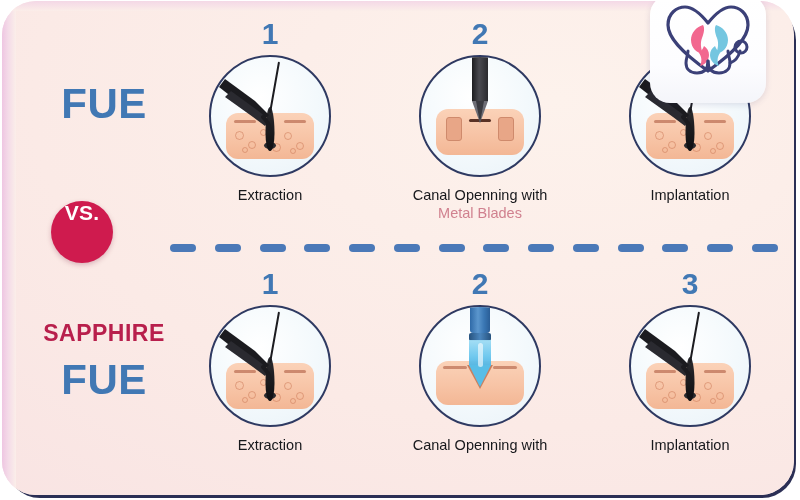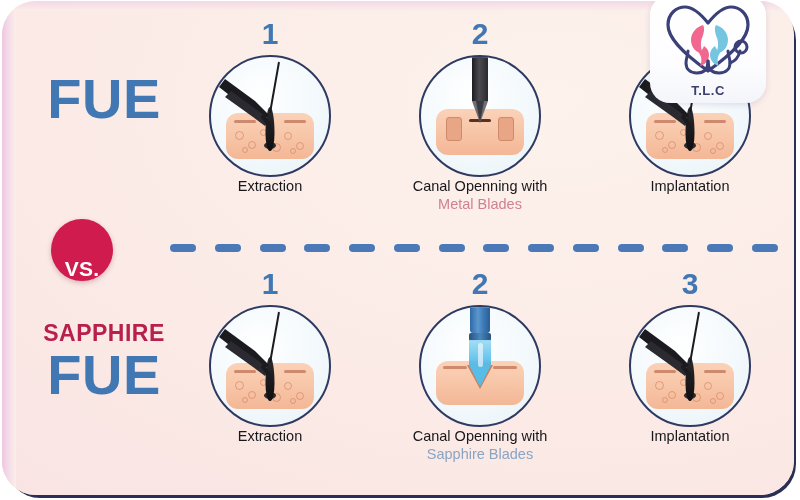--- a/index.html
+++ b/index.html
@@ -41,30 +41,30 @@
   }
 
   
   .side-label{position:absolute;left:22px;width:160px;text-align:center;}
   .side-label .l1{
     font-size:27px;font-weight:bold;letter-spacing:.5px;
     color:#b81f4c;line-height:1.05;
   }
   .side-label .l1.small{font-size:23px;}
   .side-label .l2{
-    font-size:56px;font-weight:bold;letter-spacing:.5px;
-    color:#4178b4;line-height:1;margin-top:2px;
+    font-size:42px;font-weight:bold;letter-spacing:.5px;
+    color:#4178b4;line-height:1;margin-top:14px;
   }
 
   .vs-badge{
-    position:absolute;left:49px;top:218px;width:62px;height:62px;
+    position:absolute;left:49px;top:200px;width:62px;height:62px;
     border-radius:50%;
     background:#cf1b4e;
     box-shadow:0 2px 5px rgba(120,20,55,.25);
-    display:flex;align-items:flex-end;justify-content:center;
+    display:flex;align-items:flex-start;justify-content:center;
   }
   .vs-badge span{
     color:#fff;font-size:21px;font-weight:bold;letter-spacing:.3px;
   }
 
   
   .divider{
     position:absolute;left:168px;top:243px;width:608px;height:8px;
     display:flex;justify-content:space-between;align-items:center;
   }
@@ -83,21 +83,21 @@
     height:34px;
   }
   .circle{
     width:118px;height:118px;margin:2px auto 0;
     border-radius:50%;
     border:2.5px solid #2f3a62;
     background:radial-gradient(circle at 42% 34%, #ffffff 0%, #f3f9fc 55%, #e9f2f8 100%);
     position:relative;overflow:hidden;
   }
   .cap{
-    font-size:14.5px;color:#17181c;line-height:1.25;
+    margin-top:9px;font-size:14.5px;color:#17181c;line-height:1.25;
   }
   .cap .sub-metal{color:#d0818f;}
   .cap .sub-sapphire{color:#8aa4c4;}
 
   
   .skin{
     position:absolute;left:50%;transform:translateX(-50%);
     width:88px;height:46px;border-radius:12px;
     background:linear-gradient(180deg,#fbd2b8 0%,#f7c4a6 55%,#f3b795 100%);
   }
@@ -381,21 +381,20 @@
               <span class="vcut-dark" style="top:4px;"></span>
             </div>
             <div class="sblade-handle"></div>
             <div class="sblade-collar"></div>
             <div class="sblade-body"></div>
             <div class="sblade-tip"></div>
             <div class="sblade-gloss"></div>
           </div>
           <div class="cap">
             <span>Canal Openning with</span><br>
-            <span class="sub-sapphire">Sapphire Blades</span>
           </div>
         </div>
 
         <div class="step">
           <div class="num">3</div>
           <div class="circle">
             <div class="skin low">
               <span class="slit" style="left:8px;top:7px;width:22px;"></span>
               <span class="slit" style="right:8px;top:7px;width:22px;"></span>
               <span class="pore" style="left:9px;top:18px;width:7px;height:7px;"></span>
@@ -429,17 +428,16 @@
         <path d="M58 76 C30 56 18 42 18 30 C18 18 27 12 35 12 C43 12 50 18 58 28 C66 18 73 12 81 12 C89 12 98 18 98 30 C98 42 86 56 58 76 Z" fill="none" stroke="#3b4078" stroke-width="3.2" stroke-linejoin="round"></path>
         <path d="M53 30 C46 32 41 38 41 45 C41 53 47 58 53 59 C51 54 50 48 52 43 C54 38 55 33 53 30 Z" fill="#f2678f"></path>
         <path d="M49 58 C52 62 52 67 50 71 C55 70 59 65 59 60 C59 56 57 53 54 51 C53 54 51 56 49 58 Z" fill="#f2678f"></path>
         <path d="M66 30 C73 32 78 38 78 45 C78 53 72 58 66 59 C68 54 69 48 67 43 C65 38 64 33 66 30 Z" fill="#74c6e0"></path>
         <path d="M70 58 C67 62 67 67 69 71 C64 70 60 65 60 60 C60 56 62 53 65 51 C66 54 68 56 70 58 Z" fill="#74c6e0"></path>
         <path d="M58 66 C58 74 62 78 69 78 C76 78 80 74 80 68 C80 63 78 60 78 56" fill="none" stroke="#3b4078" stroke-width="3" stroke-linecap="round"></path>
         <path d="M58 66 C58 74 54 78 47 78 C40 78 36 74 36 68 C36 63 38 60 38 56" fill="none" stroke="#3b4078" stroke-width="3" stroke-linecap="round"></path>
         <circle cx="91" cy="52" r="6" fill="none" stroke="#3b4078" stroke-width="3"></circle>
         <path d="M80 68 C86 66 89 60 90 56" fill="none" stroke="#3b4078" stroke-width="3" stroke-linecap="round"></path>
       </svg>
-      <div class="tlc">T.L.C</div>
     </div>
 
   </div>
 </div>
 
 </body></html>

